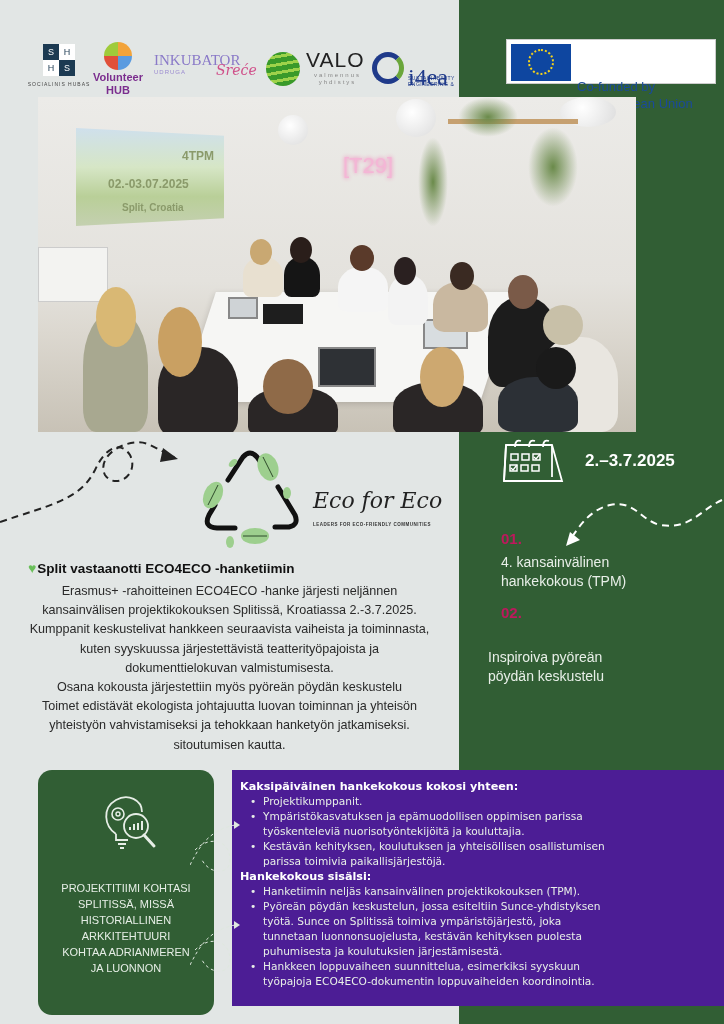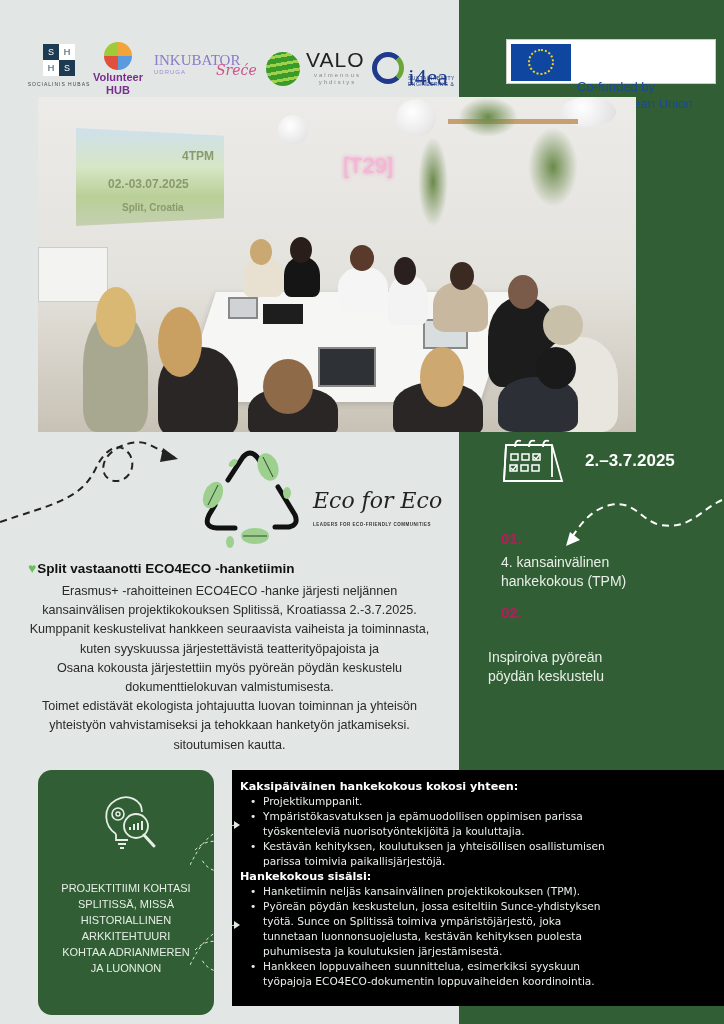--- a/index.html
+++ b/index.html
@@ -74,21 +74,21 @@
   
   .cal-icon { position: absolute; left: 500px; top: 437px; }
   .date { position: absolute; left: 585px; top: 451px; font-family: "Liberation Sans", sans-serif; font-weight: bold; font-size: 17px; color: #fff; }
   .num { position: absolute; font-family: "Liberation Sans", sans-serif; font-weight: bold; font-size: 15px; color: #be185d; }
   .item-txt { position: absolute; font-family: "Liberation Sans", sans-serif; font-size: 14px; line-height: 19px; color: #e8efe8; }
 
   
   .card-left { position: absolute; left: 38px; top: 770px; width: 176px; height: 245px; background: #315e34; border-radius: 14px; }
   .card-icon { position: absolute; left: 58px; top: 20px; }
   .card-txt { position: absolute; left: 8px; top: 110px; width: 160px; text-align: center; font-family: "Liberation Sans", sans-serif; font-size: 11px; line-height: 16px; color: #e6eee6; text-transform: uppercase; }
-  .box-right { position: absolute; left: 232px; top: 770px; width: 492px; height: 236px; background: #000000; padding-left: 24px; }
+  .box-right { position: absolute; left: 232px; top: 770px; width: 492px; height: 236px; background: #4c1d95; padding-left: 24px; }
   .box-content { position: absolute; left: 8px; top: 9px; width: 480px; font-family: "DejaVu Sans", sans-serif; color: #e8efe8; font-size: 10.6px; line-height: 15px; }
   .box-h { font-weight: bold; color: #fff; font-size: 11.2px; }
   .box-list { list-style: none; padding-left: 10px; }
   .box-list li { position: relative; padding-left: 13px; }
   .box-list li::before { content: "•"; position: absolute; left: 0; top: 0; }
   .loops { position: absolute; left: 190px; top: 805px; }
 </style>
 </head>
 <body>
 
@@ -206,22 +206,22 @@
 
 <div class="article-title">
   <span class="heart">♥</span>
   <span>Split vastaanotti ECO4ECO -hanketiimin</span>
 </div>
 <div class="article-body">
   <div>Erasmus+ -rahoitteinen ECO4ECO -hanke järjesti neljännen</div>
   <div>kansainvälisen projektikokouksen Splitissä, Kroatiassa 2.-3.7.2025.</div>
   <div>Kumppanit keskustelivat hankkeen seuraavista vaiheista ja toiminnasta,</div>
   <div>kuten syyskuussa järjestettävistä teatterityöpajoista ja</div>
+  <div>dokumenttielokuvan valmistumisesta.</div>
   <div>Osana kokousta järjestettiin myös pyöreän pöydän keskustelu</div>
-  <div>dokumenttielokuvan valmistumisesta.</div>
   <div>Toimet edistävät ekologista johtajuutta luovan toiminnan ja yhteisön</div>
   <div>yhteistyön vahvistamiseksi ja tehokkaan hanketyön jatkamiseksi.</div>
   <div>sitoutumisen kautta.</div>
 </div>
 
 <svg class="cal-icon" width="64" height="46" viewBox="0 0 64 46">
   <path d="M6 8 L52 8 L62 44 L4 44 Z" fill="none" stroke="#fff" stroke-width="1.8"></path>
   <path d="M6 8 L4 44" stroke="#fff" stroke-width="1.8"></path>
   <path d="M52 8 L52 40" stroke="#fff" stroke-width="1.8"></path>
   <path d="M15 10 q0 -8 6 -6 M29 10 q0 -8 6 -6 M43 10 q0 -8 6 -6" fill="none" stroke="#fff" stroke-width="1.8"></path>

